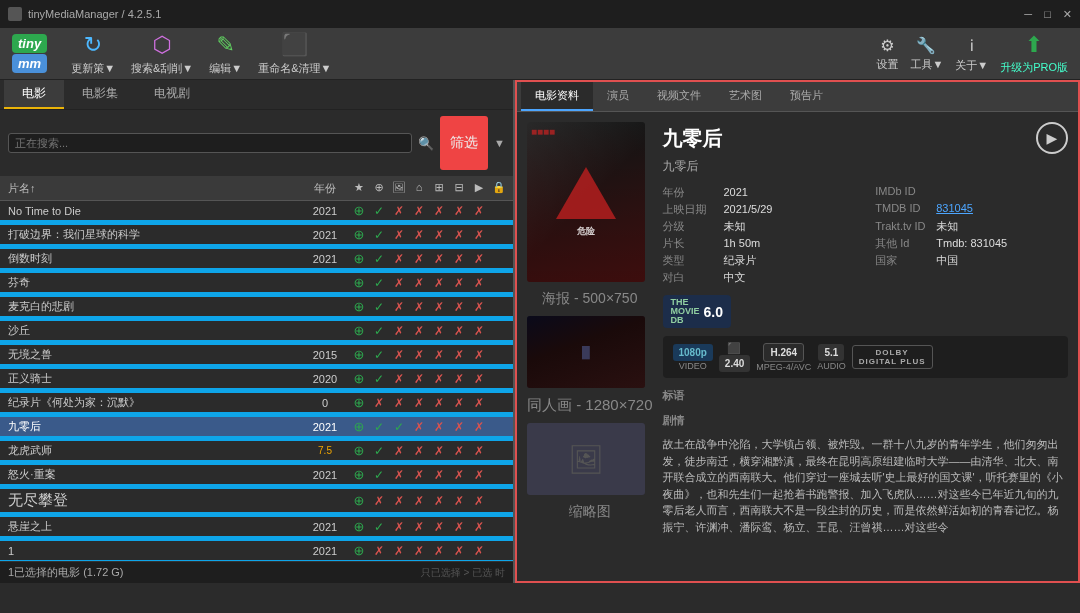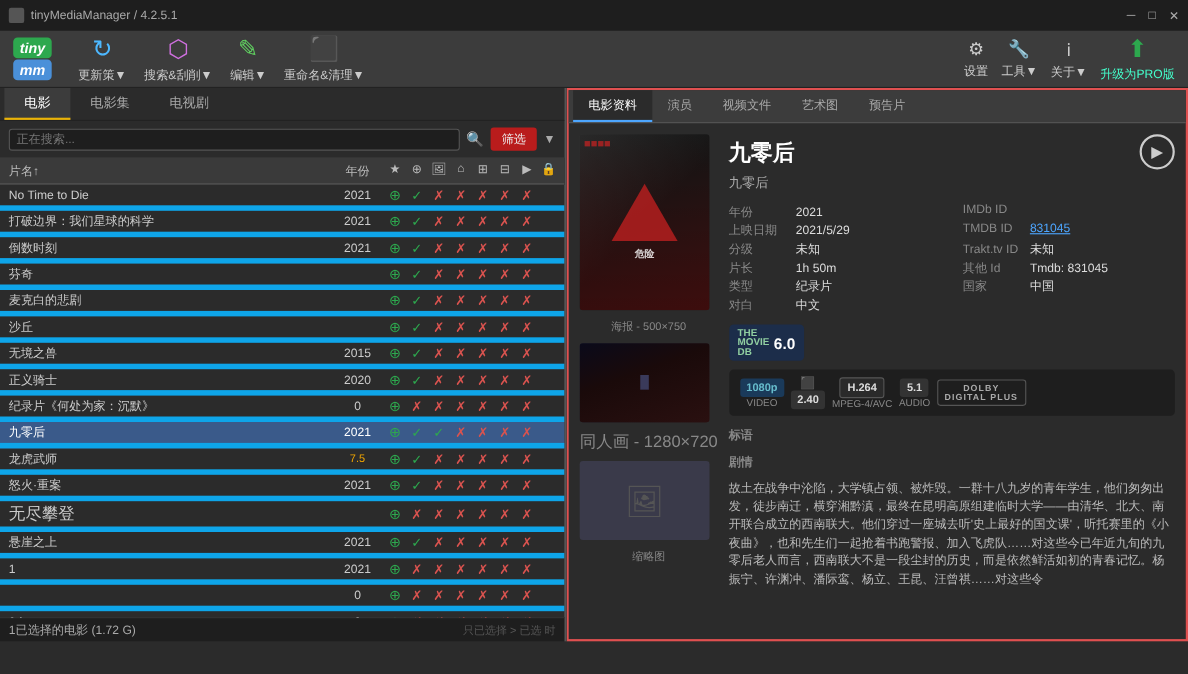--- a/index.html
+++ b/index.html
@@ -104,27 +104,27 @@
       padding: 3px 6px;
       font-size: 11px;
       outline: none;
     }
     .search-icon-btn {
       color: #aaa;
       font-size: 13px;
       cursor: pointer;
     }
     .filter-btn {
-      background: #b91c1c;
+      background: #ef4444;
       color: #eee;
       border: none;
       border-radius: 3px;
-      padding: 3px 10px;
+      padding: 18px 10px;
       cursor: pointer;
-      font-size: 11px;
+      font-size: 14px;
     }
     .filter-dropdown { color: #aaa; cursor: pointer; font-size: 11px; }
 
     
     .movie-table { flex: 1; overflow-y: auto; }
     .table-header {
       display: grid;
       grid-template-columns: 1fr 48px 20px 20px 20px 20px 20px 20px 20px 20px;
       background: #3a3a3a;
       border-bottom: 1px solid #555;
@@ -225,21 +225,21 @@
       width: 118px;
       height: 160px;
       background: linear-gradient(135deg, #333 0%, #1a1a1a 50%, #2a1a1a 100%);
       border-radius: 3px;
       display: flex;
       align-items: center;
       justify-content: center;
       position: relative;
       overflow: hidden;
     }
-    .poster-label { font-size: 10px; color: #888; text-align: center; }
+    .poster-label { font-size: 14px; color: #888; text-align: center; }
     .fanart-img {
       width: 118px;
       height: 72px;
       background: linear-gradient(135deg, #1a1a2a 0%, #2a1a1a 100%);
       border-radius: 3px;
       display: flex;
       align-items: center;
       justify-content: center;
       position: relative;
       overflow: hidden;

